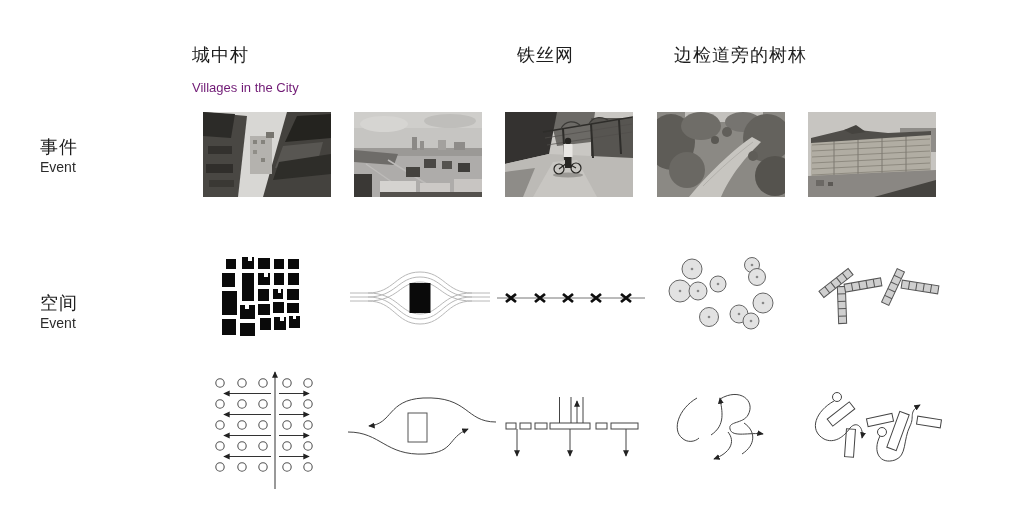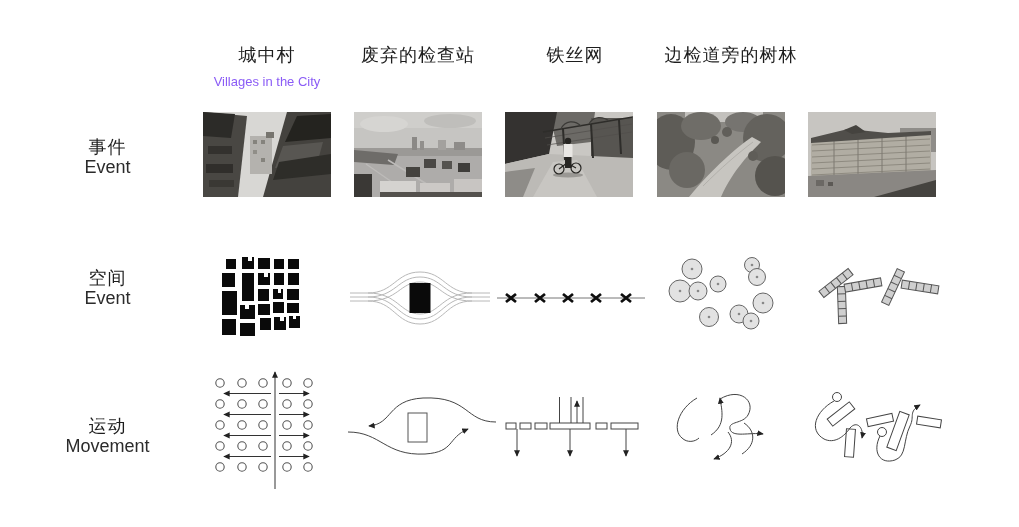--- a/index.html
+++ b/index.html
@@ -1,60 +1,55 @@
 <!DOCTYPE html>
 <html><head>
 <meta charset="utf-8">
 <style>
   html,body{margin:0;padding:0;background:#ffffff;}
   .canvas{
     position:relative;width:1019px;height:527px;background:#ffffff;overflow:hidden;
     font-family:"Liberation Sans","DejaVu Sans",sans-serif;color:#222;
   }
-  .col-header{position:absolute;top:44px;width:150px;text-align:center;white-space:nowrap;}
+  .col-header{position:absolute;top:44px;width:150px;text-align:left;white-space:nowrap;}
   .col-header .zh{font-size:18px;letter-spacing:1px;color:#1d1d1d;line-height:22px;}
-  .col-header .en{font-size:13px;color:#8b5cf6;line-height:16px;margin-top:8px;}
-  .row-label{position:absolute;left:40px;width:135px;text-align:center;white-space:nowrap;}
+  .col-header .en{font-size:13px;color:#701a75;line-height:16px;margin-top:14px;}
+  .row-label{position:absolute;left:40px;width:135px;text-align:left;white-space:nowrap;}
   .row-label .zh{font-size:18px;letter-spacing:1px;color:#1d1d1d;line-height:22px;}
-  .row-label .en{font-size:18px;color:#2b2b2b;line-height:15px;margin-top:2px;}
+  .row-label .en{font-size:14px;color:#2b2b2b;line-height:15px;margin-top:2px;}
   .photo{position:absolute;top:112px;width:128px;height:85px;overflow:hidden;}
   .photo svg{display:block;}
   .diag{position:absolute;}
   .diag svg{display:block;}
 </style>
 </head>
 <body>
 
 <div class="canvas">
 
   <div class="col-header" style="left:192px">
     <div class="zh">城中村</div>
     <div class="en">Villages in the City</div>
   </div>
   <div class="col-header" style="left:343px">
-    <div class="zh">废弃的检查站</div>
-  </div>
-  <div class="col-header" style="left:500px">
+  </div>
+  <div class="col-header" style="left:517px">
     <div class="zh">铁丝网</div>
   </div>
-  <div class="col-header" style="left:656px">
+  <div class="col-header" style="left:674px">
     <div class="zh">边检道旁的树林</div>
   </div>
 
   <div class="row-label" style="top:136px">
     <div class="zh">事件</div>
     <div class="en">Event</div>
   </div>
-  <div class="row-label" style="top:267px">
+  <div class="row-label" style="top:292px">
     <div class="zh">空间</div>
     <div class="en">Event</div>
-  </div>
-  <div class="row-label" style="top:415px">
-    <div class="zh">运动</div>
-    <div class="en">Movement</div>
   </div>
 
   <div class="photo" style="left:203px">
     <svg width="128" height="85">
       <rect width="128" height="85" fill="#d8d7d4"></rect>
       <polygon points="0,0 44,4 35,85 0,85" fill="#494743"></polygon>
       <polygon points="0,0 32,2 28,26 0,24" fill="#2c2b28"></polygon>
       <rect x="5" y="34" width="24" height="8" fill="#33312e"></rect>
       <rect x="3" y="52" width="27" height="9" fill="#302e2b"></rect>
       <rect x="6" y="68" width="25" height="7" fill="#3a3834"></rect>

